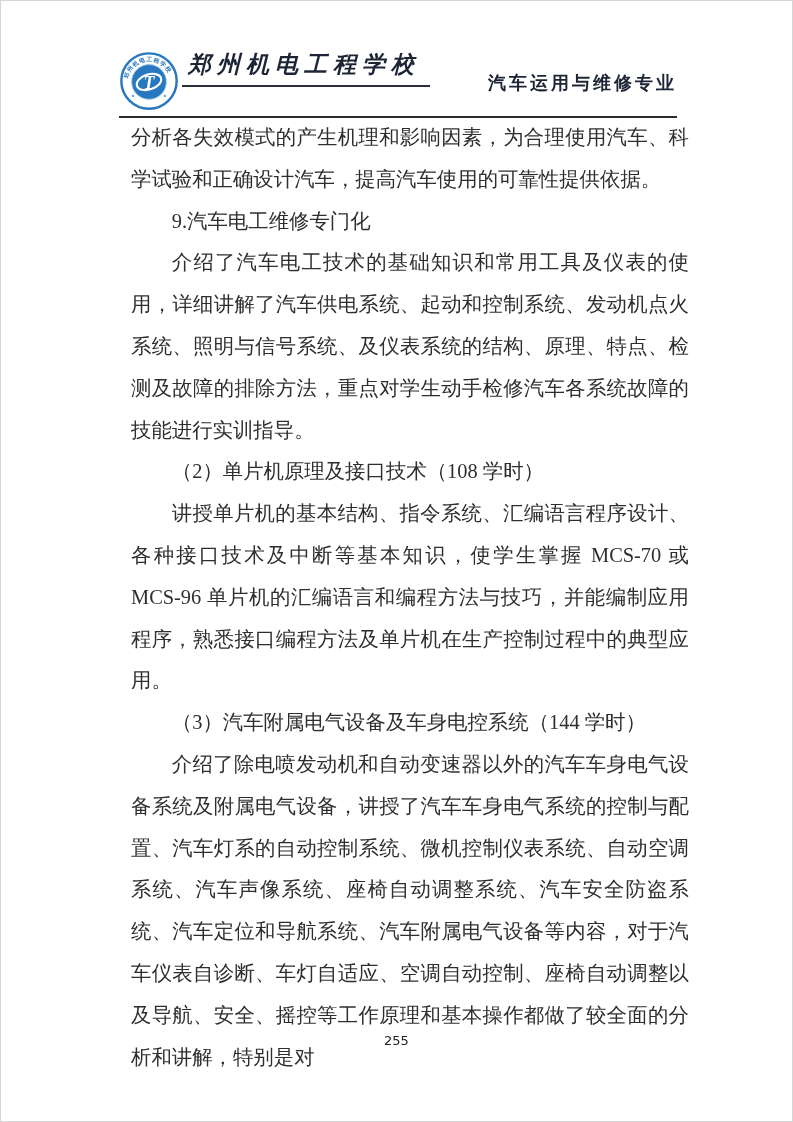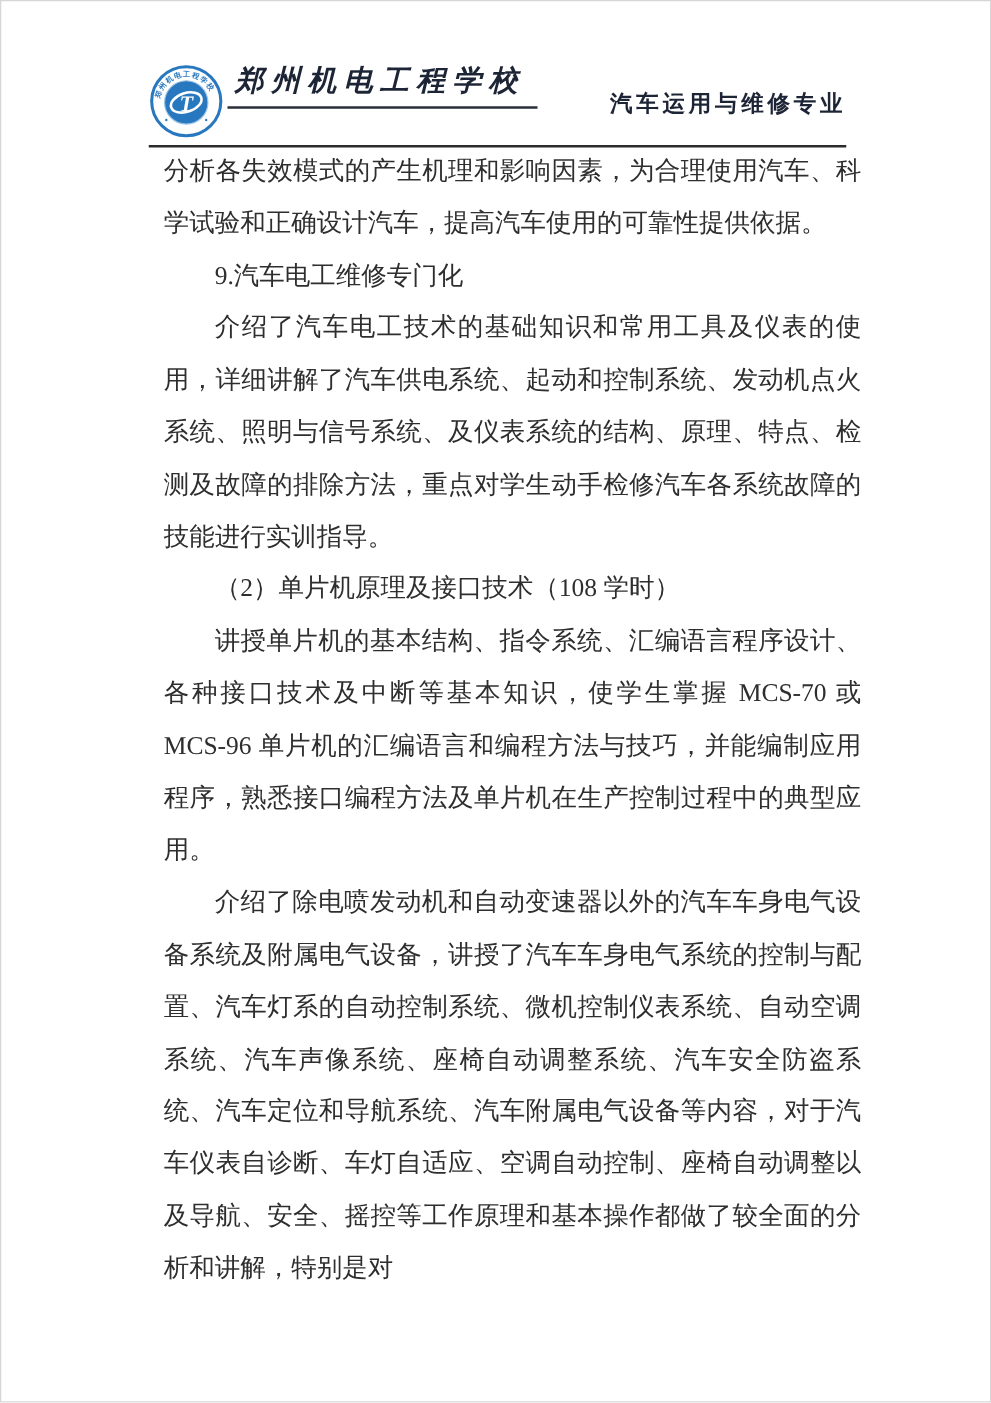--- a/index.html
+++ b/index.html
@@ -92,17 +92,19 @@
     </div>
     <div class="header-rule"></div>
   </div>
 
   <div class="body-text">
     <p>分析各失效模式的产生机理和影响因素，为合理使用汽车、科学试验和正确设计汽车，提高汽车使用的可靠性提供依据。</p>
     <p class="indent">9.汽车电工维修专门化</p>
     <p class="indent">介绍了汽车电工技术的基础知识和常用工具及仪表的使用，详细讲解了汽车供电系统、起动和控制系统、发动机点火系统、照明与信号系统、及仪表系统的结构、原理、特点、检测及故障的排除方法，重点对学生动手检修汽车各系统故障的技能进行实训指导。</p>
     <p class="indent">（2）单片机原理及接口技术（108 学时）</p>
     <p class="indent">讲授单片机的基本结构、指令系统、汇编语言程序设计、各种接口技术及中断等基本知识，使学生掌握 MCS-70 或 MCS-96 单片机的汇编语言和编程方法与技巧，并能编制应用程序，熟悉接口编程方法及单片机在生产控制过程中的典型应用。</p>
+    <p class="indent">（3）汽车附属电气设备及车身电控系统（144 学时）</p>
     <p class="indent">介绍了除电喷发动机和自动变速器以外的汽车车身电气设备系统及附属电气设备，讲授了汽车车身电气系统的控制与配置、汽车灯系的自动控制系统、微机控制仪表系统、自动空调系统、汽车声像系统、座椅自动调整系统、汽车安全防盗系统、汽车定位和导航系统、汽车附属电气设备等内容，对于汽车仪表自诊断、车灯自适应、空调自动控制、座椅自动调整以及导航、安全、摇控等工作原理和基本操作都做了较全面的分析和讲解，特别是对</p>
   </div>
 
+  <div class="footer">255</div>
 
 </div>
 
 </body></html>

